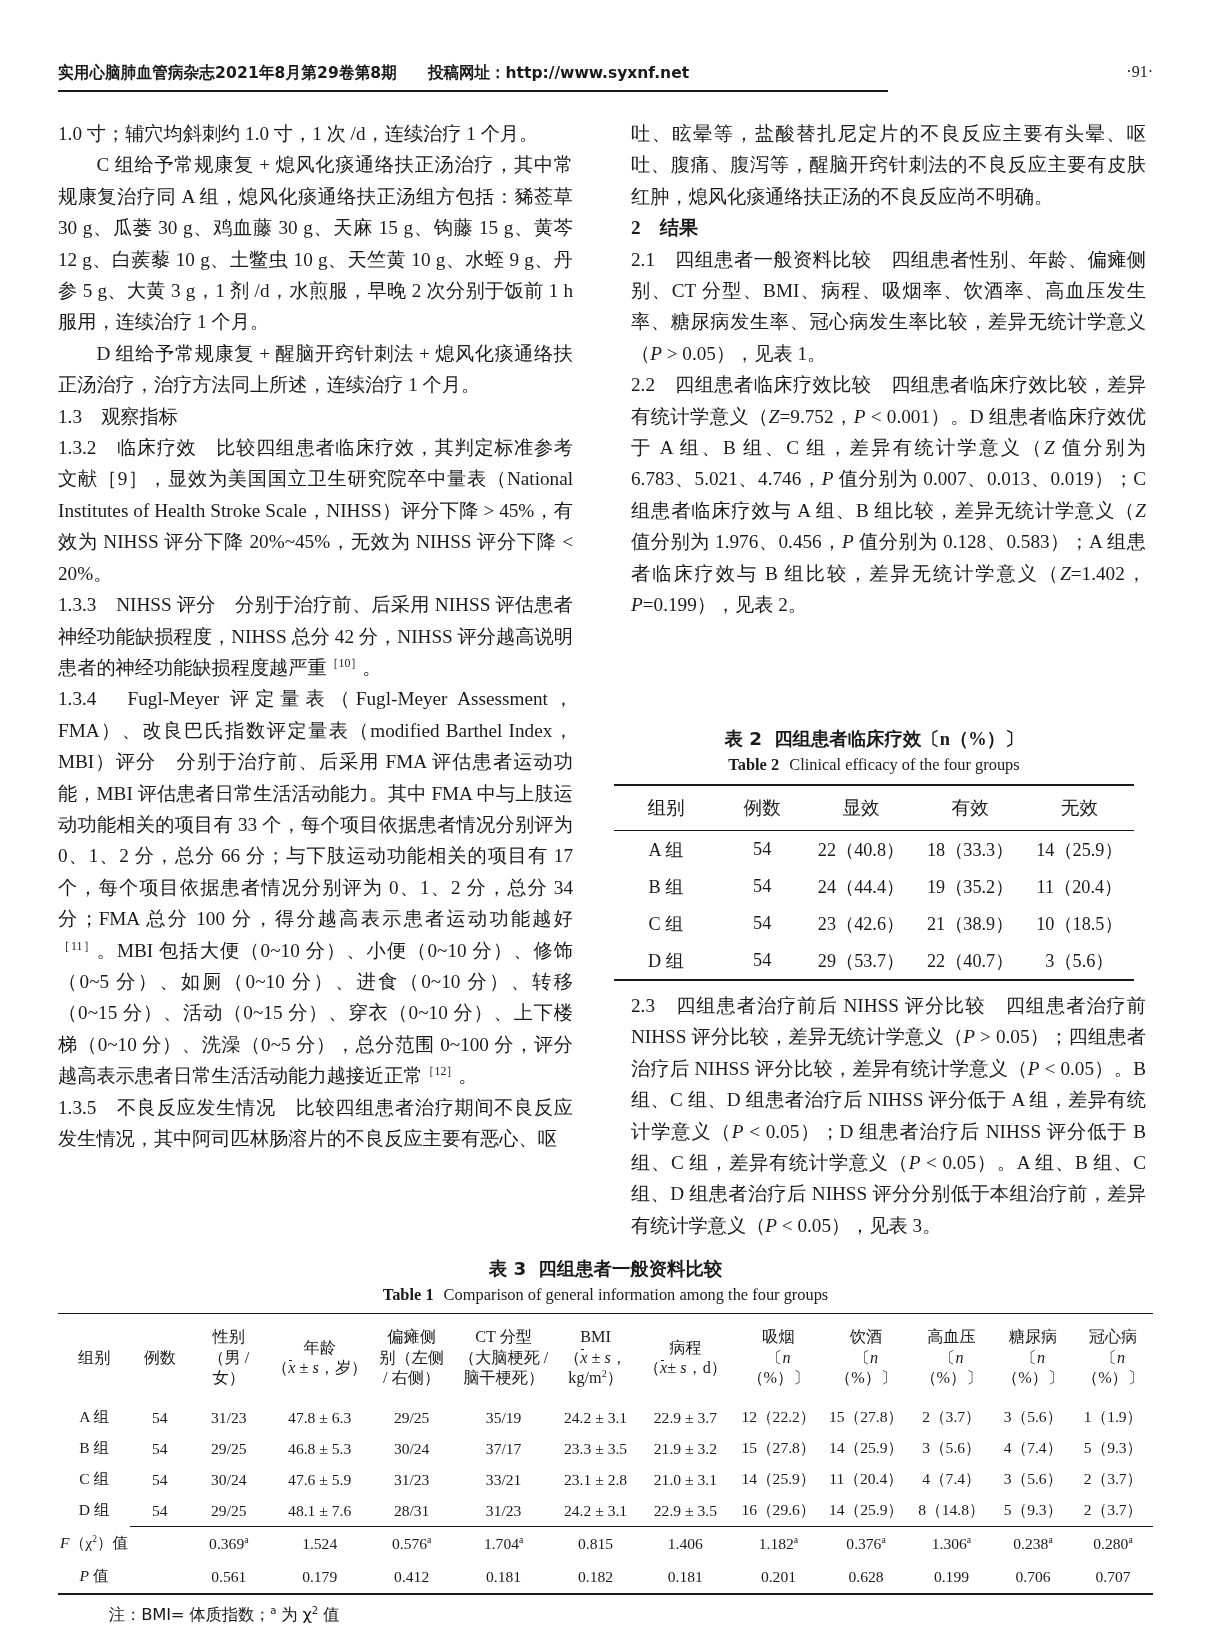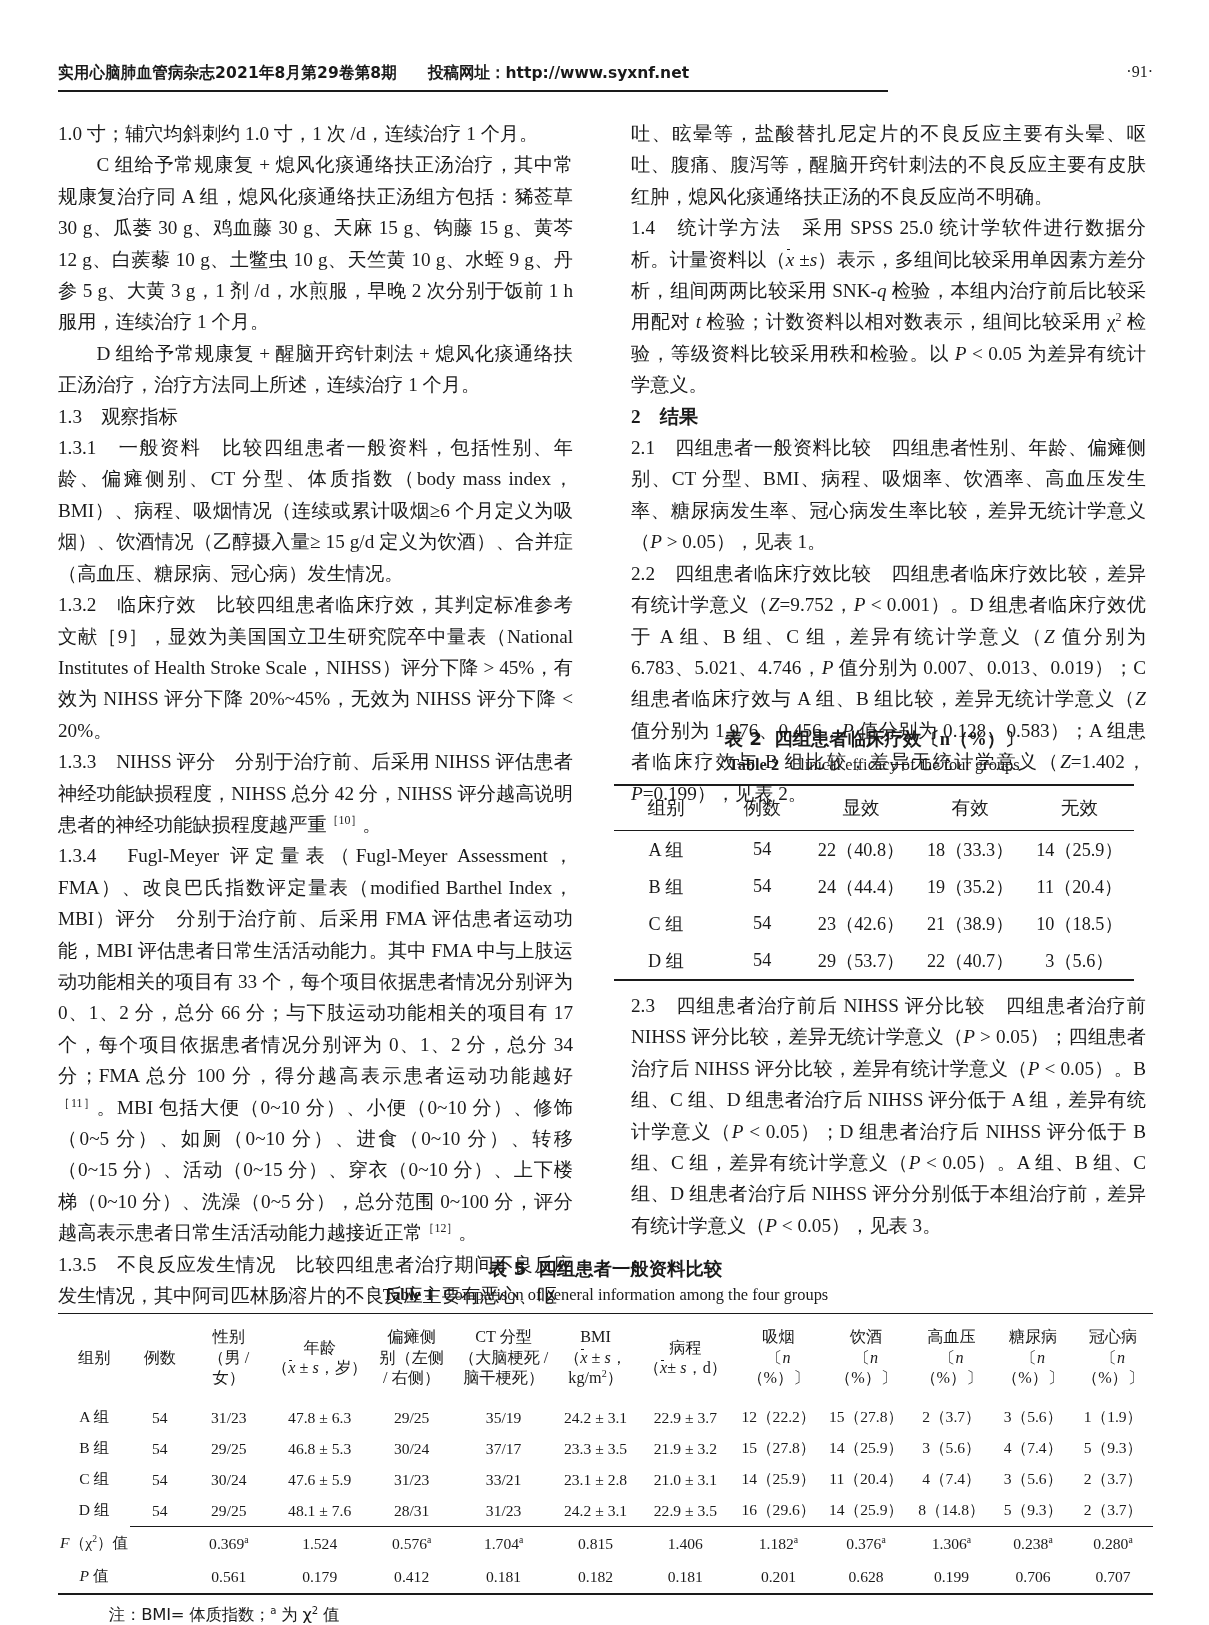--- a/index.html
+++ b/index.html
@@ -192,36 +192,34 @@
   <div class="col left">
 
     <p><span>1.0 寸；辅穴均斜刺约 1.0 寸，1 次 /d，连续治疗 1 个月。</span></p>
 
     <p class="ind"><span>C 组给予常规康复 + 熄风化痰通络扶正汤治疗，其中常规康复治疗同 A 组，熄风化痰通络扶正汤组方包括：豨莶草 30 g、瓜蒌 30 g、鸡血藤 30 g、天麻 15 g、钩藤 15 g、黄芩 12 g、白蒺藜 10 g、土鳖虫 10 g、天竺黄 10 g、水蛭 9 g、丹参 5 g、大黄 3 g，1 剂 /d，水煎服，早晚 2 次分别于饭前 1 h 服用，连续治疗 1 个月。</span></p>
 
     <p class="ind"><span>D 组给予常规康复 + 醒脑开窍针刺法 + 熄风化痰通络扶正汤治疗，治疗方法同上所述，连续治疗 1 个月。</span></p>
 
     <p><span>1.3　观察指标</span></p>
 
-    <p><span>1.3.1　一般资料　比较四组患者一般资料，包括性别、年龄、偏瘫侧别、CT 分型、体质指数（body mass index，BMI）、病程、吸烟情况（连续或累计吸烟≥6 个月定义为吸烟）、饮酒情况（乙醇摄入量≥ 15 g/d 定义为饮酒）、合并症（高血压、糖尿病、冠心病）发生情况。</span></p>
 
     <p><span>1.3.2　临床疗效　比较四组患者临床疗效，其判定标准参考文献［9］，显效为美国国立卫生研究院卒中量表（National Institutes of Health Stroke Scale，NIHSS）评分下降 &gt; 45%，有效为 NIHSS 评分下降 20%~45%，无效为 NIHSS 评分下降 &lt; 20%。</span></p>
 
     <p>1.3.3　NIHSS 评分　分别于治疗前、后采用 NIHSS 评估患者神经功能缺损程度，NIHSS 总分 42 分，NIHSS 评分越高说明患者的神经功能缺损程度越严重<sup class="ref">［10］</sup>。</p>
 
     <p>1.3.4　Fugl-Meyer 评定量表（Fugl-Meyer Assessment，FMA）、改良巴氏指数评定量表（modified Barthel Index，MBI）评分　分别于治疗前、后采用 FMA 评估患者运动功能，MBI 评估患者日常生活活动能力。其中 FMA 中与上肢运动功能相关的项目有 33 个，每个项目依据患者情况分别评为 0、1、2 分，总分 66 分；与下肢运动功能相关的项目有 17 个，每个项目依据患者情况分别评为 0、1、2 分，总分 34 分；FMA 总分 100 分，得分越高表示患者运动功能越好<sup class="ref">［11］</sup>。MBI 包括大便（0~10 分）、小便（0~10 分）、修饰（0~5 分）、如厕（0~10 分）、进食（0~10 分）、转移（0~15 分）、活动（0~15 分）、穿衣（0~10 分）、上下楼梯（0~10 分）、洗澡（0~5 分），总分范围 0~100 分，评分越高表示患者日常生活活动能力越接近正常<sup class="ref">［12］</sup>。</p>
 
     <p><span>1.3.5　不良反应发生情况　比较四组患者治疗期间不良反应发生情况，其中阿司匹林肠溶片的不良反应主要有恶心、呕</span></p>
   </div>
 
   <div class="col right">
 
     <p><span>吐、眩晕等，盐酸替扎尼定片的不良反应主要有头晕、呕吐、腹痛、腹泻等，醒脑开窍针刺法的不良反应主要有皮肤红肿，熄风化痰通络扶正汤的不良反应尚不明确。</span></p>
 
-    <p>1.4　统计学方法　采用 SPSS 25.0 统计学软件进行数据分析。计量资料以（<span class="xbar"><i class="var">x</i></span> ±<i class="var">s</i>）表示，多组间比较采用单因素方差分析，组间两两比较采用 SNK-<i class="var">q</i> 检验，本组内治疗前后比较采用配对 <i class="var">t</i> 检验；计数资料以相对数表示，组间比较采用 χ<sup class="ref">2</sup> 检验，等级资料比较采用秩和检验。以 <i class="var">P</i> &lt; 0.05 为差异有统计学意义。</p>
 
     <p><b>2　结果</b></p>
 
     <p>2.1　四组患者一般资料比较　四组患者性别、年龄、偏瘫侧别、CT 分型、BMI、病程、吸烟率、饮酒率、高血压发生率、糖尿病发生率、冠心病发生率比较，差异无统计学意义（<i class="var">P</i> &gt; 0.05），见表 1。</p>
 
     <p>2.2　四组患者临床疗效比较　四组患者临床疗效比较，差异有统计学意义（<i class="var">Z</i>=9.752，<i class="var">P</i> &lt; 0.001）。D 组患者临床疗效优于 A 组、B 组、C 组，差异有统计学意义（<i class="var">Z</i> 值分别为 6.783、5.021、4.746，<i class="var">P</i> 值分别为 0.007、0.013、0.019）；C 组患者临床疗效与 A 组、B 组比较，差异无统计学意义（<i class="var">Z</i> 值分别为 1.976、0.456，<i class="var">P</i> 值分别为 0.128、0.583）；A 组患者临床疗效与 B 组比较，差异无统计学意义（<i class="var">Z</i>=1.402，<i class="var">P</i>=0.199），见表 2。</p>
   </div>
 
   <div class="col right" style="top:990px;">
     <p>2.3　四组患者治疗前后 NIHSS 评分比较　四组患者治疗前 NIHSS 评分比较，差异无统计学意义（<i class="var">P</i> &gt; 0.05）；四组患者治疗后 NIHSS 评分比较，差异有统计学意义（<i class="var">P</i> &lt; 0.05）。B 组、C 组、D 组患者治疗后 NIHSS 评分低于 A 组，差异有统计学意义（<i class="var">P</i> &lt; 0.05）；D 组患者治疗后 NIHSS 评分低于 B 组、C 组，差异有统计学意义（<i class="var">P</i> &lt; 0.05）。A 组、B 组、C 组、D 组患者治疗后 NIHSS 评分分别低于本组治疗前，差异有统计学意义（<i class="var">P</i> &lt; 0.05），见表 3。</p>
@@ -270,21 +268,21 @@
           <td>29（53.7）</td>
           <td>22（40.7）</td>
           <td>3（5.6）</td>
         </tr>
       </tbody>
     </table>
   </div>
 
   <div class="tbl-block" id="table1-block">
     <div class="tbl-cap">
-      <span class="cn"><span class="capnum">表 5</span><span class="captxt">四组患者一般资料比较</span></span>
+      <span class="cn"><span class="capnum">表 3</span><span class="captxt">四组患者一般资料比较</span></span>
       <span class="en"><b>Table 1</b><span>Comparison of general information among the four groups</span></span>
     </div>
     <table class="sci" id="table1">
       <thead>
         <tr>
           <th class="rule-top rule-mid" style="width:6.6%">
             <span class="hdr-l1">组别</span>
           </th>
           <th class="rule-top rule-mid" style="width:5.4%">
             <span class="hdr-l1">例数</span>

